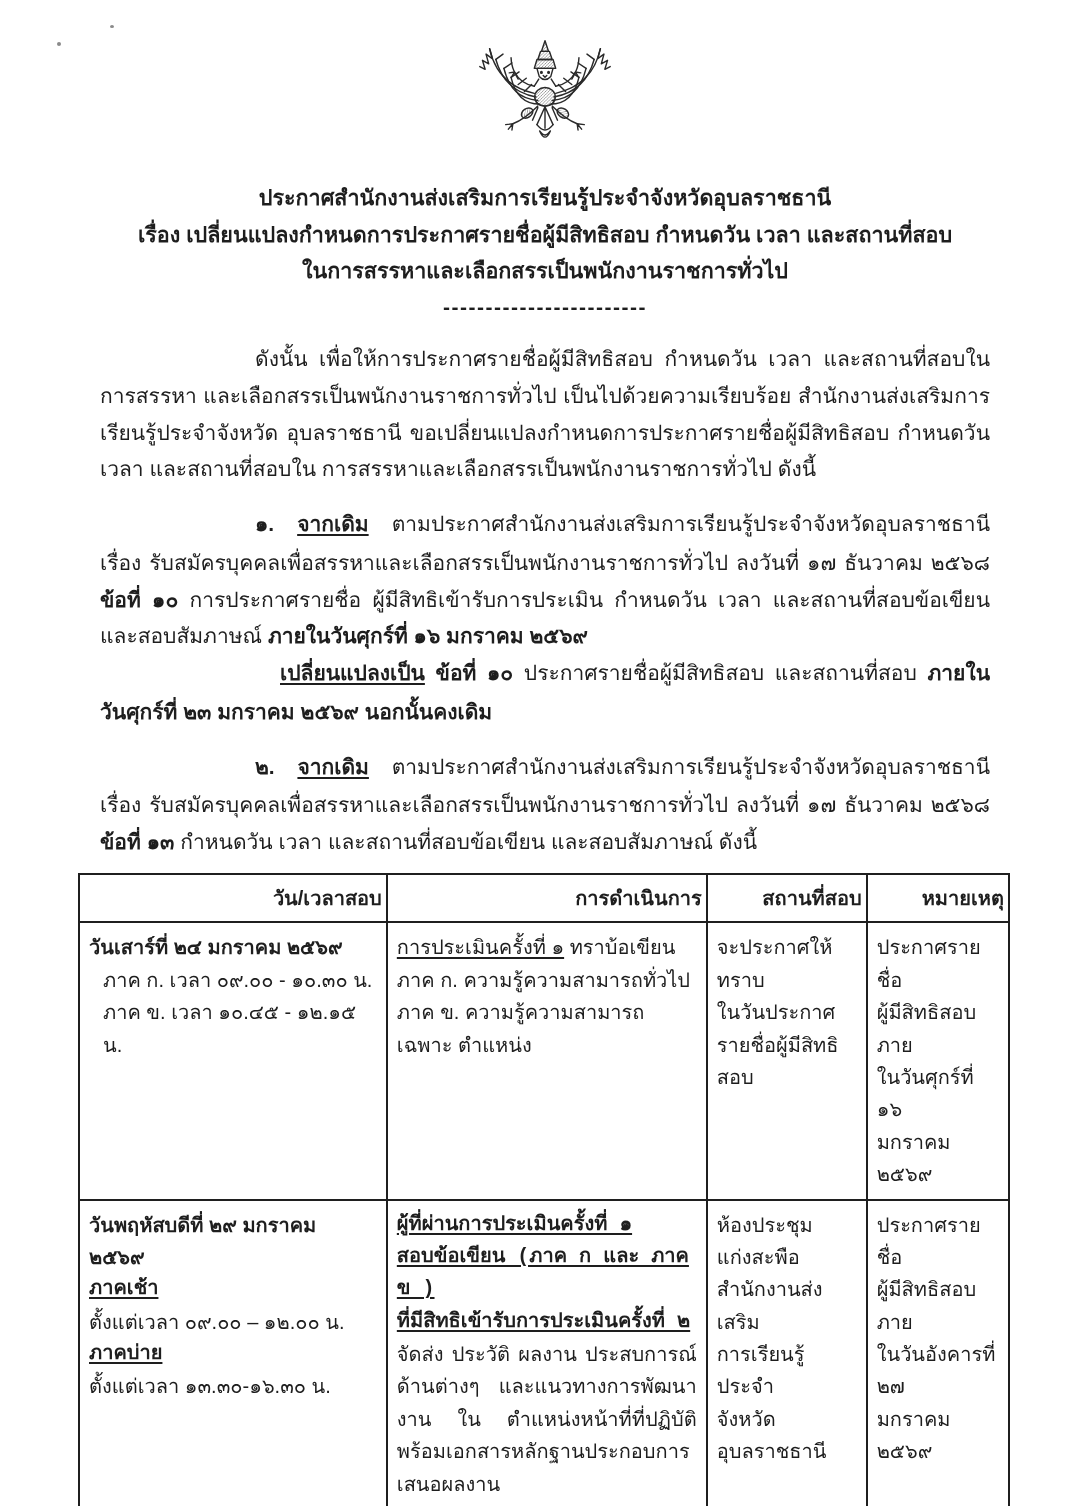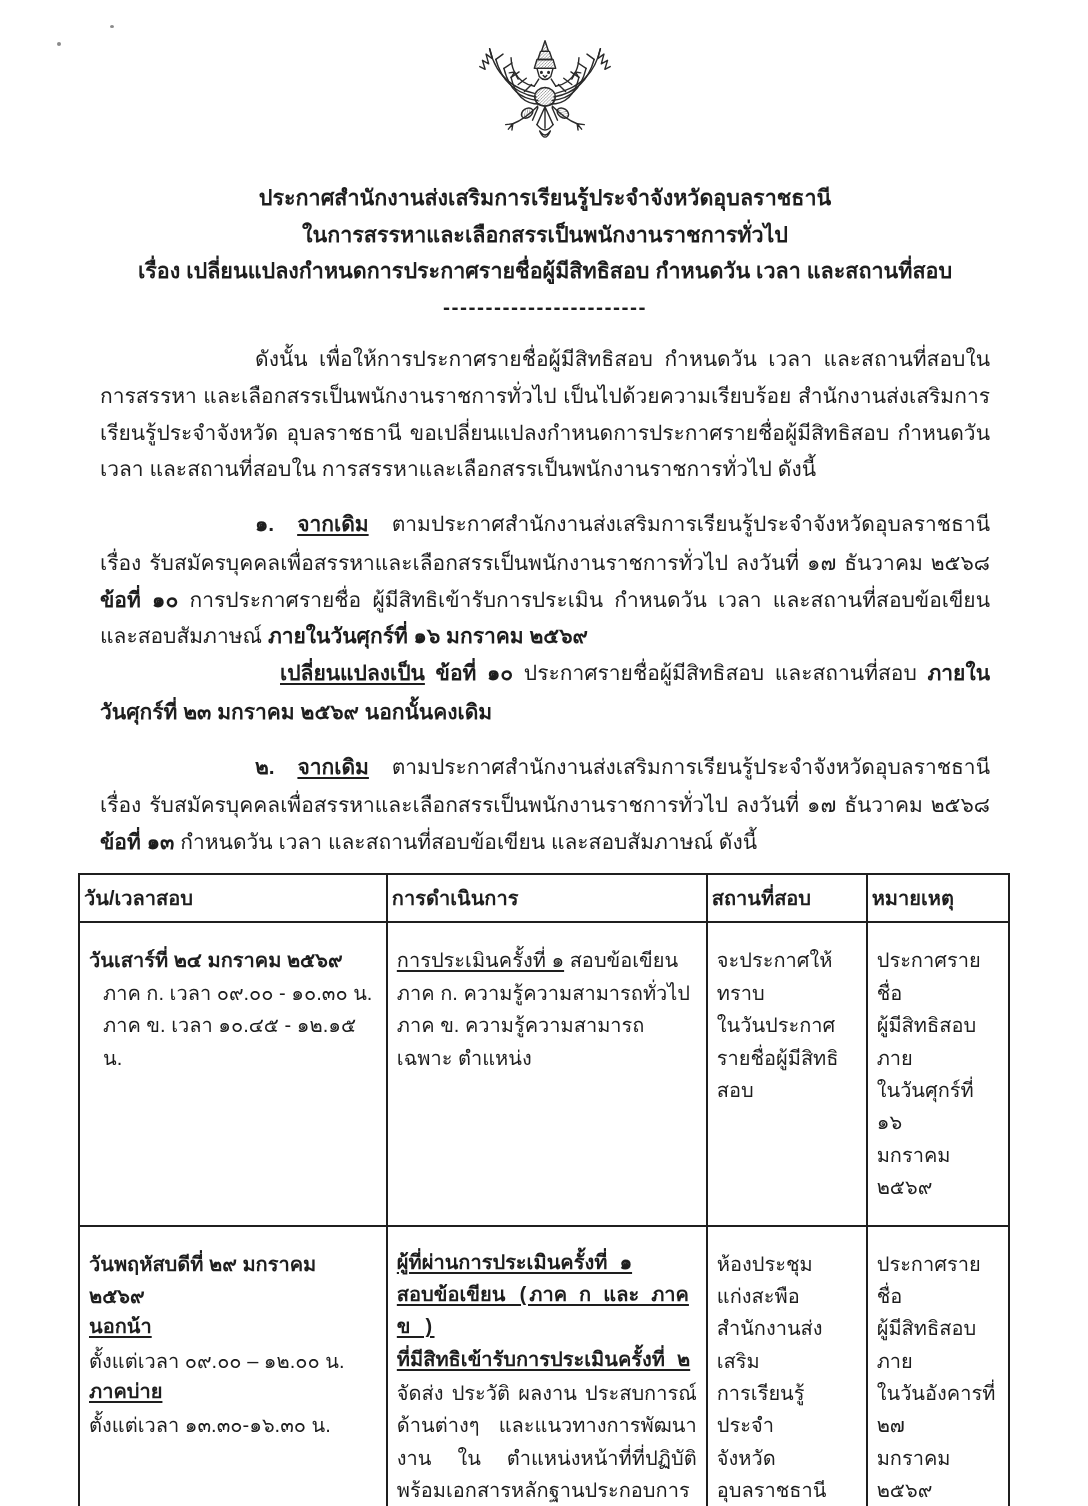--- a/index.html
+++ b/index.html
@@ -22,23 +22,23 @@
   p.change{text-indent:180px;margin-top:0;}
   .b{font-weight:700;}
   .u{text-decoration:underline;text-underline-offset:3px;}
   .bu{font-weight:700;text-decoration:underline;text-underline-offset:3px;font-family:Liberation Mono, monospace;}
   table.sched{
     border-collapse:collapse;table-layout:fixed;
     width:932px;margin:12px 0 0 -22px;
     font-size:20px;line-height:1.62;
   }
   table.sched th,table.sched td{
-    border:2px solid #1f1f1f;vertical-align:top;padding:21px 9px;
+    border:2px solid #1f1f1f;vertical-align:top;padding:8px 9px;
   }
-  table.sched th{text-align:left;font-weight:700;padding:7px 4px;}
+  table.sched th{text-align:right;font-weight:700;padding:7px 4px;}
   td.ctr{padding-top:7px;}
   .prelines{white-space:pre-line;}
   .ind{padding-left:14px;}
   .cell-line{display:block;}
 </style>
 </head>
 <body>
 
 <div class="page">
   <span class="speck s1"></span>
@@ -84,22 +84,22 @@
           <ellipse cx="70" cy="84" rx="7" ry="5" fill="url(#hx)" transform="rotate(-35 70 84)"></ellipse>
           <ellipse cx="110" cy="84" rx="7" ry="5" fill="url(#hx)" transform="rotate(35 110 84)"></ellipse>
           <path d="M90,77 v24 M90,77 l-9,20 M90,77 l9,20"></path>
           <path d="M81,97 q9,12 18,0"></path>
           <path d="M84,104 q6,9 12,0 q-6,14 -12,0 z" fill="url(#hx)"></path>
         </g>
       </svg>
     </div>
 
     <div class="title">ประกาศสำนักงานส่งเสริมการเรียนรู้ประจำจังหวัดอุบลราชธานี</div>
+    <div class="title">เรื่อง เปลี่ยนแปลงกำหนดการประกาศรายชื่อผู้มีสิทธิสอบ กำหนดวัน เวลา และสถานที่สอบ</div>
     <div class="title">ในการสรรหาและเลือกสรรเป็นพนักงานราชการทั่วไป</div>
-    <div class="title">เรื่อง เปลี่ยนแปลงกำหนดการประกาศรายชื่อผู้มีสิทธิสอบ กำหนดวัน เวลา และสถานที่สอบ</div>
     <div class="divider">------------------------</div>
 
 
     <p class="body">ดังนั้น เพื่อให้การประกาศรายชื่อผู้มีสิทธิสอบ กำหนดวัน เวลา และสถานที่สอบในการสรรหา และเลือกสรรเป็นพนักงานราชการทั่วไป เป็นไปด้วยความเรียบร้อย สำนักงานส่งเสริมการเรียนรู้ประจำจังหวัด อุบลราชธานี  ขอเปลี่ยนแปลงกำหนดการประกาศรายชื่อผู้มีสิทธิสอบ กำหนดวัน เวลา และสถานที่สอบใน การสรรหาและเลือกสรรเป็นพนักงานราชการทั่วไป  ดังนี้</p>
 
     <p class="body"><span class="b">๑. </span><span class="bu">จากเดิม</span><span> ตามประกาศสำนักงานส่งเสริมการเรียนรู้ประจำจังหวัดอุบลราชธานี เรื่อง  รับสมัครบุคคลเพื่อสรรหาและเลือกสรรเป็นพนักงานราชการทั่วไป ลงวันที่ ๑๗ ธันวาคม ๒๕๖๘ </span><span class="b">ข้อที่ ๑๐</span><span> การประกาศรายชื่อ ผู้มีสิทธิเข้ารับการประเมิน กำหนดวัน เวลา และสถานที่สอบข้อเขียน และสอบสัมภาษณ์  </span><span class="b">ภายในวันศุกร์ที่ ๑๖ มกราคม ๒๕๖๙</span></p>
 
     <p class="body change"><span class="bu">เปลี่ยนแปลงเป็น</span><span class="b"> ข้อที่ ๑๐ </span><span>ประกาศรายชื่อผู้มีสิทธิสอบ และสถานที่สอบ </span><span class="b">ภายในวันศุกร์ที่ ๒๓ มกราคม ๒๕๖๙ นอกนั้นคงเดิม</span></p>
 
     <p class="body"><span class="b">๒. </span><span class="bu">จากเดิม</span><span> ตามประกาศสำนักงานส่งเสริมการเรียนรู้ประจำจังหวัดอุบลราชธานี เรื่อง  รับสมัครบุคคลเพื่อสรรหาและเลือกสรรเป็นพนักงานราชการทั่วไป ลงวันที่ ๑๗ ธันวาคม ๒๕๖๘ </span><span class="b">ข้อที่ ๑๓</span><span> กำหนดวัน เวลา และสถานที่สอบข้อเขียน และสอบสัมภาษณ์ ดังนี้</span></p>
@@ -120,36 +120,36 @@
         </tr>
       </thead>
       <tbody>
         <tr>
           <td>
             <span class="cell-line b">วันเสาร์ที่ ๒๔ มกราคม ๒๕๖๙</span>
             <span class="cell-line ind">ภาค ก. เวลา ๐๙.๐๐ - ๑๐.๓๐ น.</span>
             <span class="cell-line ind">ภาค ข. เวลา ๑๐.๔๕ - ๑๒.๑๕ น.</span>
           </td>
           <td>
-            <span class="u">การประเมินครั้งที่ ๑</span><span> สอบข้อเขียน</span>
+            <span class="u">การประเมินครั้งที่ ๑</span><span> ทราบ้อเขียน</span>
             <div class="prelines">ภาค ก. ความรู้ความสามารถทั่วไป
 ภาค ข. ความรู้ความสามารถเฉพาะ ตำแหน่ง</div>
           </td>
           <td class="ctr prelines">จะประกาศให้ทราบ
 ในวันประกาศ
 รายชื่อผู้มีสิทธิสอบ</td>
           <td class="ctr prelines">ประกาศรายชื่อ
 ผู้มีสิทธิสอบภาย
 ในวันศุกร์ที่ ๑๖
 มกราคม ๒๕๖๙</td>
         </tr>
         <tr>
           <td>
             <span class="cell-line b">วันพฤหัสบดีที่ ๒๙ มกราคม ๒๕๖๙</span>
-            <span class="cell-line bu">นอกน้า</span>
+            <span class="cell-line bu">ภาคเช้า</span>
             <span class="cell-line">ตั้งแต่เวลา ๐๙.๐๐ – ๑๒.๐๐ น.</span>
             <span class="cell-line bu">ภาคบ่าย</span>
             <span class="cell-line">ตั้งแต่เวลา ๑๓.๓๐-๑๖.๓๐ น.</span>
           </td>
           <td>
             <span class="cell-line bu">ผู้ที่ผ่านการประเมินครั้งที่ ๑</span>
             <span class="cell-line bu">สอบข้อเขียน  (ภาค ก และ ภาค ข )</span>
             <span class="cell-line bu">ที่มีสิทธิเข้ารับการประเมินครั้งที่ ๒</span>
             <div style="text-align:justify;">จัดส่ง ประวัติ ผลงาน ประสบการณ์ ด้านต่างๆ และแนวทางการพัฒนางาน ใน ตำแหน่งหน้าที่ที่ปฏิบัติ พร้อมเอกสารหลักฐานประกอบการ เสนอผลงาน</div>
           </td>

